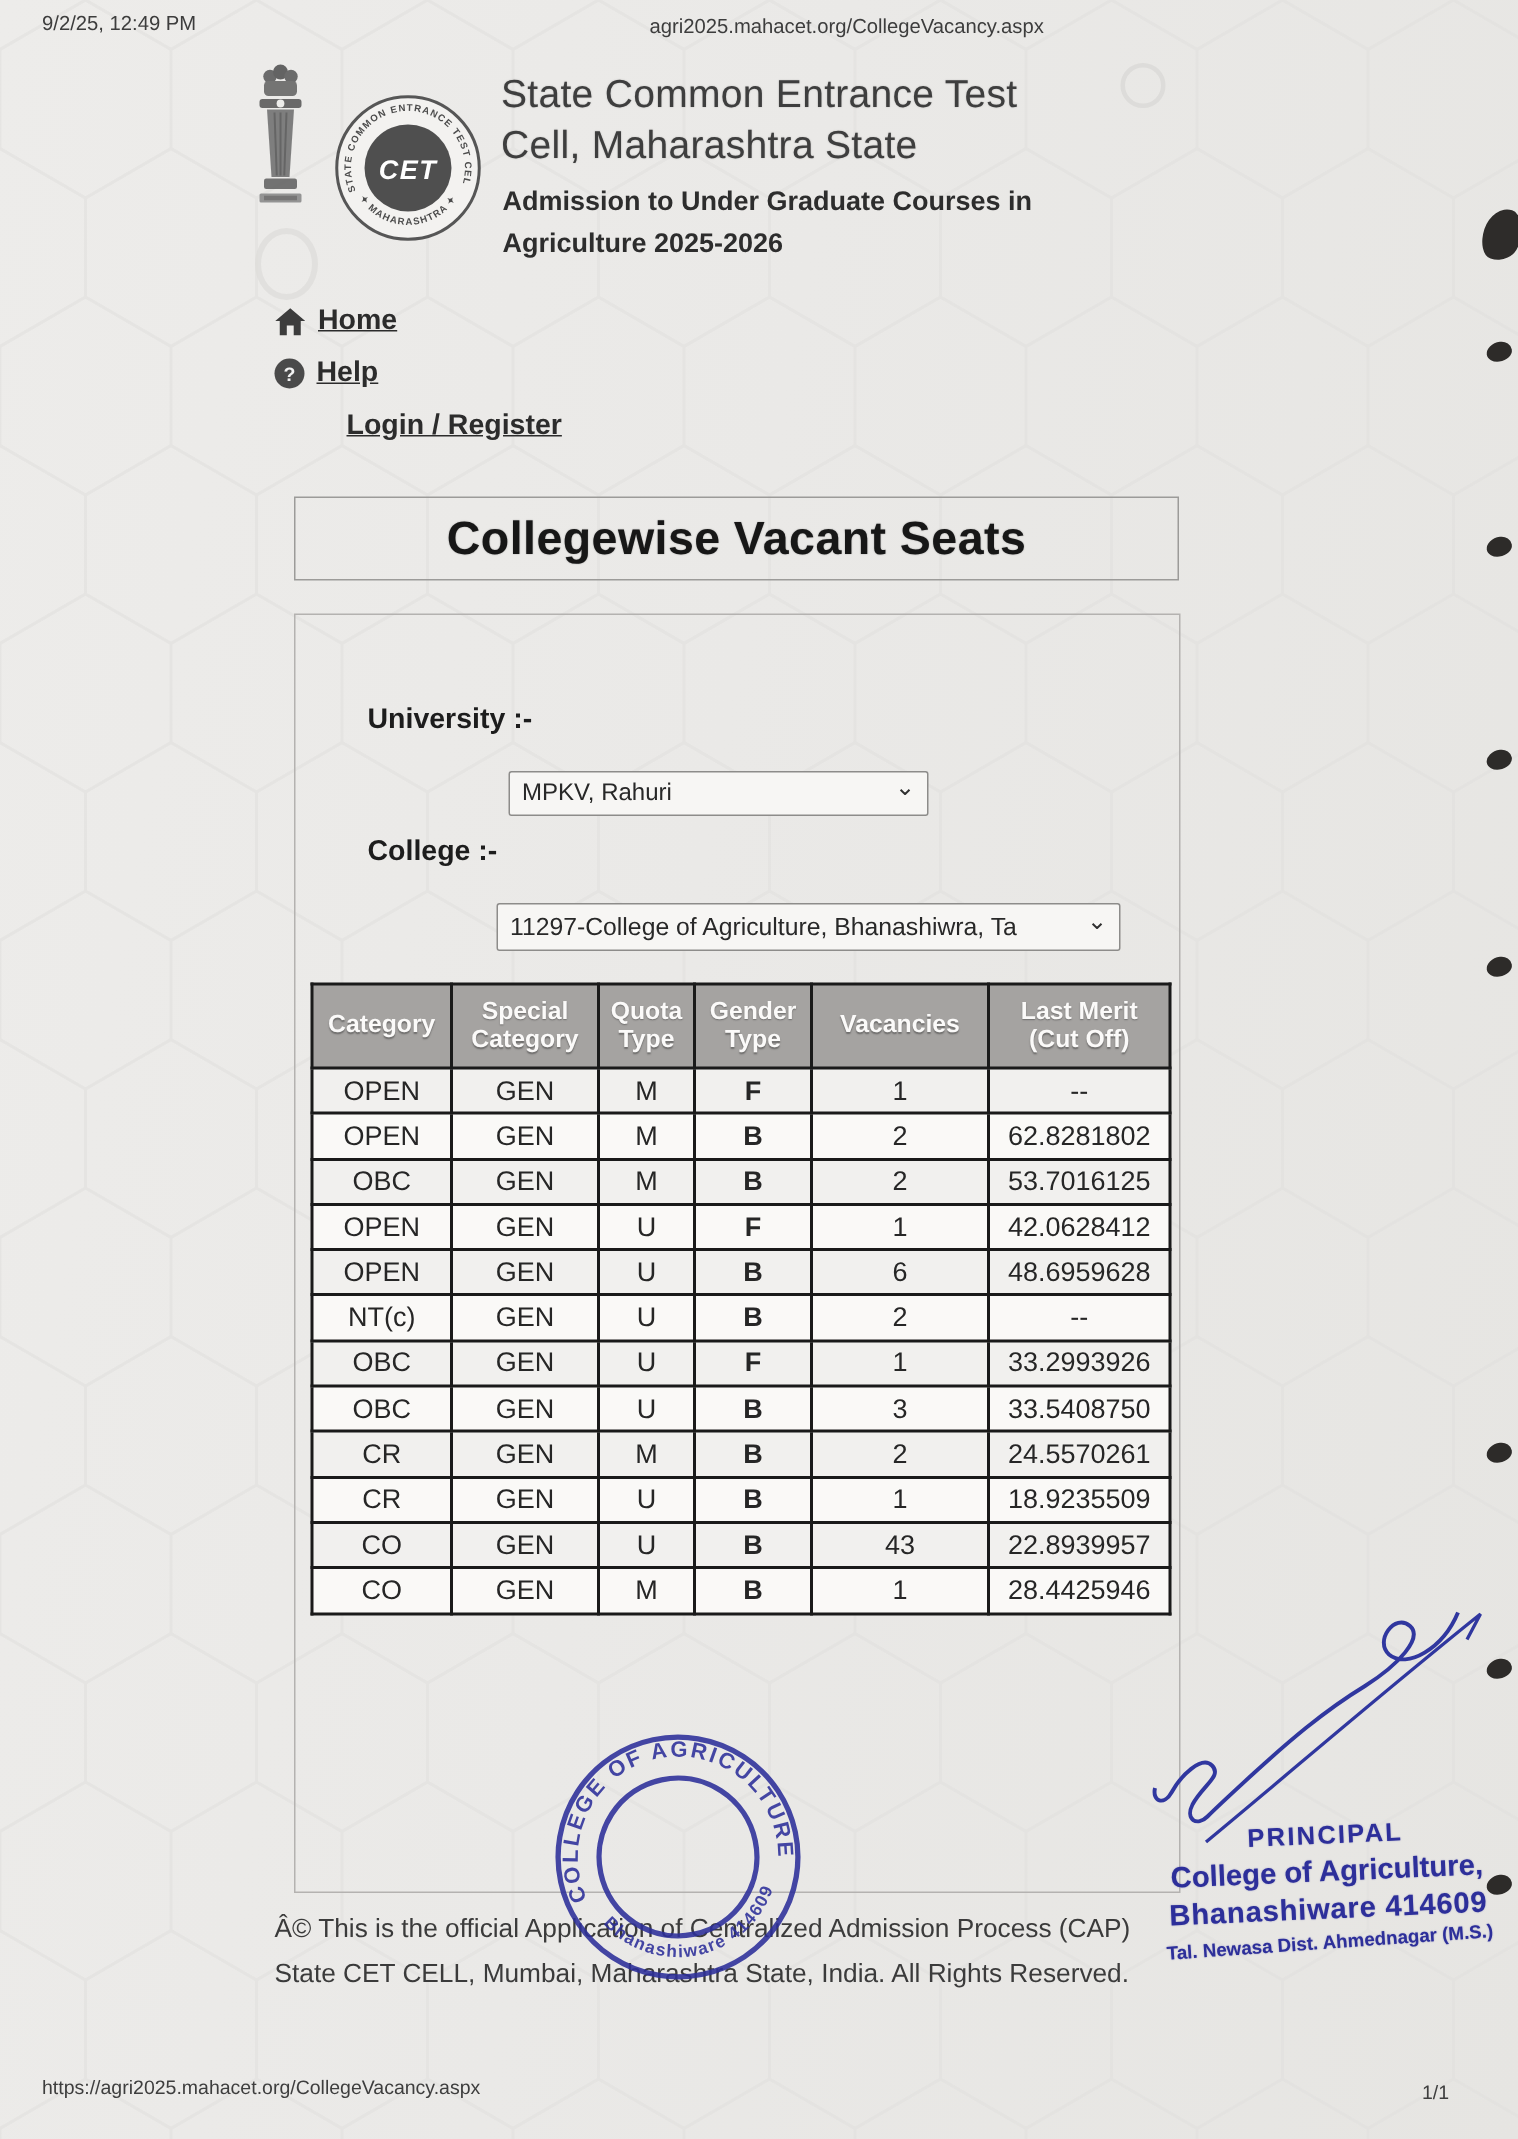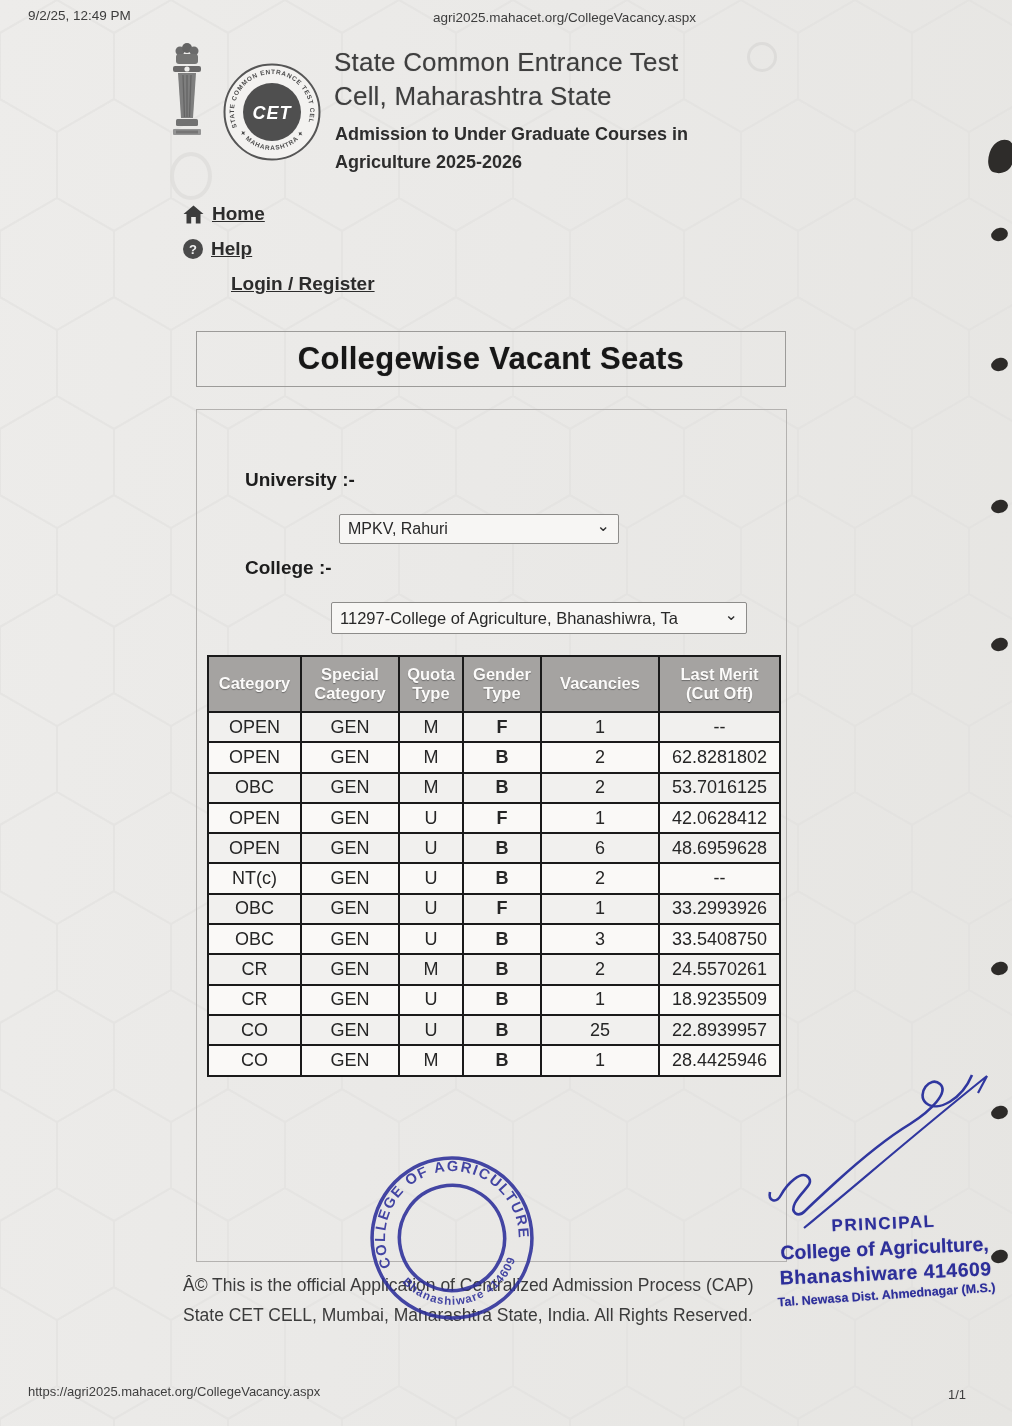--- a/index.html
+++ b/index.html
@@ -294,21 +294,21 @@
           <td>U</td>
           <td>B</td>
           <td>1</td>
           <td>18.9235509</td>
         </tr>
         <tr>
           <td>CO</td>
           <td>GEN</td>
           <td>U</td>
           <td>B</td>
-          <td>25</td>
+          <td>43</td>
           <td>22.8939957</td>
         </tr>
         <tr>
           <td>CO</td>
           <td>GEN</td>
           <td>M</td>
           <td>B</td>
           <td>1</td>
           <td>28.4425946</td>
         </tr>

